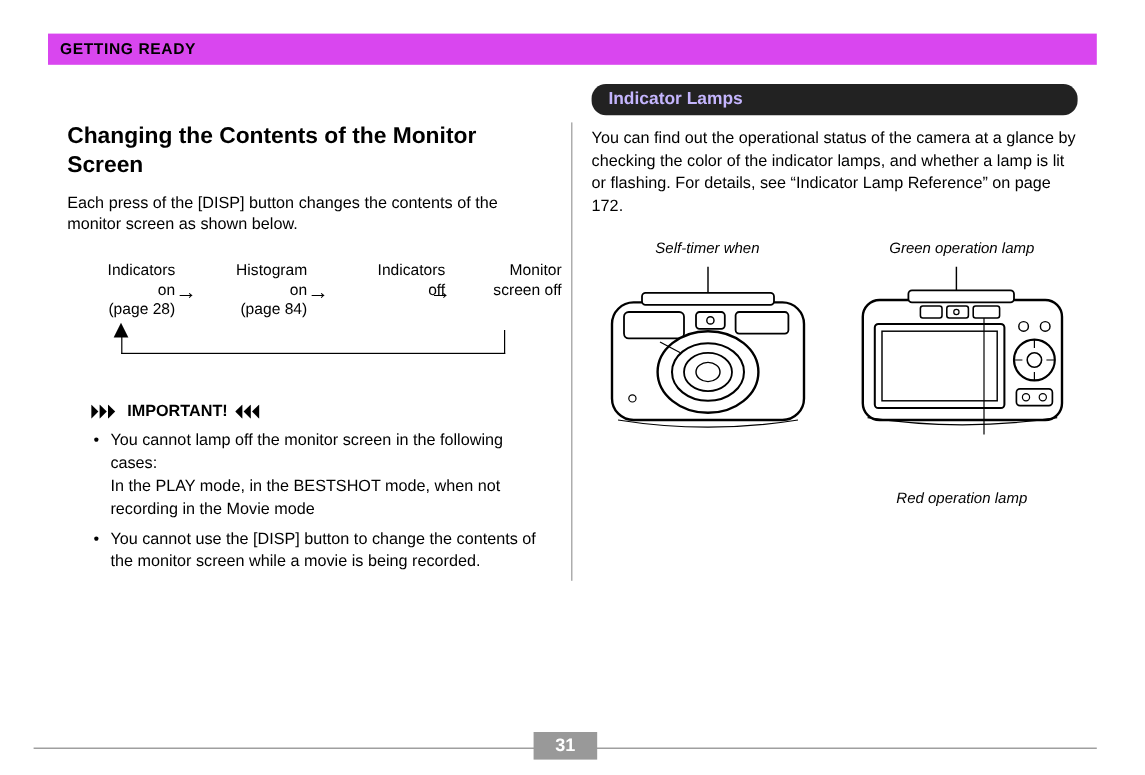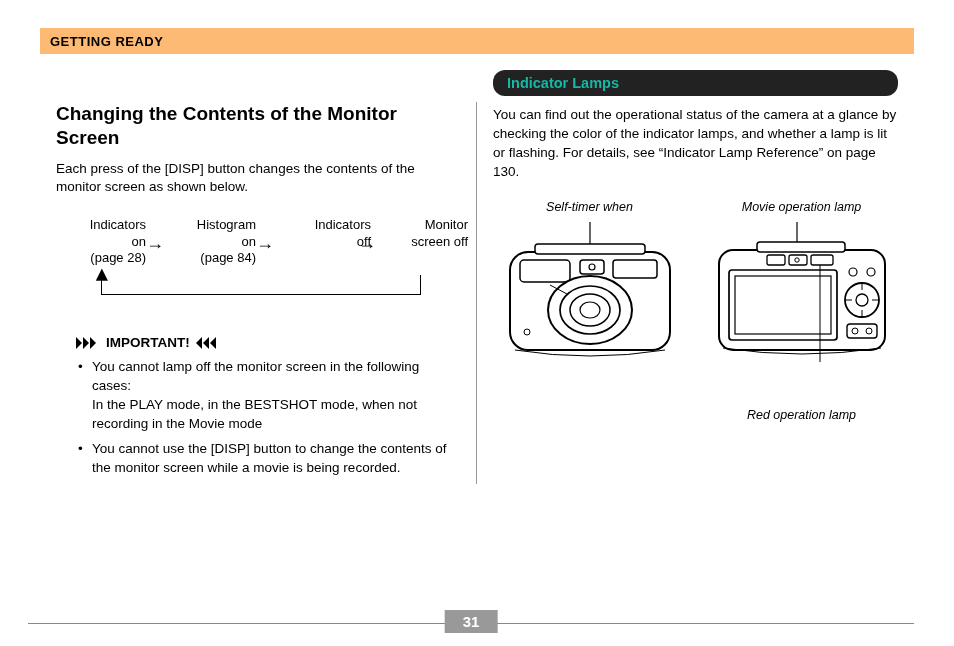--- a/index.html
+++ b/index.html
@@ -1,18 +1,18 @@
 <!DOCTYPE html>
 <html><head>
 <meta charset="utf-8">
 <style>
   * { box-sizing: border-box; margin: 0; padding: 0; }
   html, body { width: 954px; height: 646px; background: #fff; font-family: Arial, Helvetica, sans-serif; color: #000; }
   .page { position: relative; width: 954px; height: 646px; padding: 28px 40px 24px 40px; }
-  .header-bar { background: #fdba74; padding: 4px 10px; margin: 0 0 16px 0; }
+  .header-bar { background: #d946ef; padding: 4px 10px; margin: 0 0 16px 0; }
   .header-bar span { font-weight: bold; font-size: 13px; letter-spacing: 0.5px; }
   .columns { display: flex; gap: 0; }
   .col { width: 50%; padding: 0 16px; }
   .col-left { border-right: 1px solid #999; margin-top: 32px; }
   .h1 { font-size: 19px; font-weight: bold; line-height: 1.25; margin-bottom: 10px; }
   .p { font-size: 13.5px; line-height: 1.4; margin-bottom: 14px; }
   .flow { position: relative; height: 90px; margin: 20px 0 28px 0; }
   .flow-item { position: absolute; top: 0; text-align: right; font-size: 13px; line-height: 1.25; width: 90px; }
   .flow-item.i1 { left: 0; }
   .flow-item.i2 { left: 110px; }
@@ -24,21 +24,21 @@
   .arrowR.a3 { left: 302px; }
   .loopline { position: absolute; left: 45px; top: 58px; width: 320px; height: 20px; border-left: 1.5px solid #000; border-right: 1.5px solid #000; border-bottom: 1.5px solid #000; }
   .loopArrow { position: absolute; left: 38px; top: 48px; font-size: 16px; transform: rotate(-90deg); }
   .important-row { display: flex; align-items: center; gap: 6px; margin: 0 0 8px 20px; }
   .tri-icon { display: inline-flex; }
   .tri-icon svg { width: 24px; height: 12px; }
   .important-label { font-weight: bold; font-size: 13.5px; }
   .bullets { list-style: none; padding-left: 36px; font-size: 13.5px; line-height: 1.4; }
   .bullets li { position: relative; margin-bottom: 6px; padding-right: 4px; }
   .bullets li::before { content: "•"; position: absolute; left: -14px; }
-  .pill-heading { background: #222; color: #14b8a6; font-weight: bold; font-size: 14.5px; padding: 5px 14px; border-radius: 12px; margin-bottom: 10px; }
+  .pill-heading { background: #222; color: #c4b5fd; font-weight: bold; font-size: 14.5px; padding: 5px 14px; border-radius: 12px; margin-bottom: 10px; }
   .diagram-row { display: flex; gap: 22px; margin-top: 18px; justify-content: center; }
   .diagram { display: flex; flex-direction: column; align-items: center; gap: 8px; }
   .diagram .caption { font-style: italic; font-size: 12.5px; text-align: center; }
   .svg-box { width: 190px; height: 140px; }
   .bottom-caption { font-style: italic; font-size: 12.5px; text-align: center; margin-top: 38px; }
   .footer { position: absolute; bottom: 22px; left: 28px; right: 40px; }
   .footer-line { border-top: 1px solid #888; position: relative; }
   .page-num { position: absolute; left: 50%; top: -14px; transform: translateX(-50%); background: #999; color: #fff; font-weight: bold; font-size: 15px; padding: 3px 18px; }
 </style>
 </head>
@@ -93,21 +93,21 @@
 
       <ul class="bullets">
         <li style="white-space:pre-line">You cannot lamp off the monitor screen in the following cases:
 In the PLAY mode, in the BESTSHOT mode, when not recording in the Movie mode</li>
         <li style="white-space:pre-line">You cannot use the [DISP] button to change the contents of the monitor screen while a movie is being recorded.</li>
       </ul>
     </div>
 
     <div class="col col-right">
       <div class="pill-heading">Indicator Lamps</div>
-      <div class="p">You can find out the operational status of the camera at a glance by checking the color of the indicator lamps, and whether a lamp is lit or flashing. For details, see “Indicator Lamp Reference” on page 130.</div>
+      <div class="p">You can find out the operational status of the camera at a glance by checking the color of the indicator lamps, and whether a lamp is lit or flashing. For details, see “Indicator Lamp Reference” on page 172.</div>
 
       <div class="diagram-row">
         <div class="diagram">
           <div class="caption">Self-timer when</div>
           <svg class="svg-box" viewBox="0 0 190 140">
             <line x1="95" y1="0" x2="95" y2="28" stroke="#000" stroke-width="1.2"></line>
             <rect x="15" y="30" width="160" height="98" rx="18" ry="18" fill="#fff" stroke="#000" stroke-width="2"></rect>
             <rect x="40" y="22" width="110" height="10" rx="3" fill="#fff" stroke="#000" stroke-width="1.5"></rect>
             <rect x="25" y="38" width="50" height="22" rx="4" fill="#fff" stroke="#000" stroke-width="1.5"></rect>
             <rect x="85" y="38" width="24" height="14" rx="3" fill="#fff" stroke="#000" stroke-width="1.5"></rect>
@@ -117,21 +117,21 @@
             <ellipse cx="95" cy="88" rx="30" ry="24" fill="#fff" stroke="#000" stroke-width="1.7"></ellipse>
             <ellipse cx="95" cy="88" rx="20" ry="16" fill="#fff" stroke="#000" stroke-width="1.5"></ellipse>
             <ellipse cx="95" cy="88" rx="10" ry="8" fill="#fff" stroke="#000" stroke-width="1.2"></ellipse>
             <polyline points="55,63 72,72" stroke="#000" stroke-width="1" fill="none"></polyline>
             <circle cx="32" cy="110" r="3" fill="none" stroke="#000"></circle>
             <path d="M20,128 Q95,140 170,128" fill="none" stroke="#000" stroke-width="1"></path>
           </svg>
         </div>
 
         <div class="diagram">
-          <div class="caption">Movie operation lamp</div>
+          <div class="caption">Green operation lamp</div>
           <svg class="svg-box" viewBox="0 0 190 140">
             <line x1="90" y1="0" x2="90" y2="28" stroke="#000" stroke-width="1.2"></line>
             <rect x="12" y="28" width="166" height="100" rx="14" ry="14" fill="#fff" stroke="#000" stroke-width="2"></rect>
             <rect x="50" y="20" width="88" height="10" rx="3" fill="#fff" stroke="#000" stroke-width="1.5"></rect>
             <rect x="60" y="33" width="18" height="10" rx="2" fill="#fff" stroke="#000" stroke-width="1.3"></rect>
             <rect x="82" y="33" width="18" height="10" rx="2" fill="#fff" stroke="#000" stroke-width="1.3"></rect>
             <circle cx="90" cy="38" r="2.2" fill="#fff" stroke="#000"></circle>
             <rect x="104" y="33" width="22" height="10" rx="2" fill="#fff" stroke="#000" stroke-width="1.3"></rect>
             <rect x="22" y="48" width="108" height="70" rx="3" fill="#fff" stroke="#000" stroke-width="1.7"></rect>
             <rect x="28" y="54" width="96" height="58" fill="#fff" stroke="#000" stroke-width="1.2"></rect>

